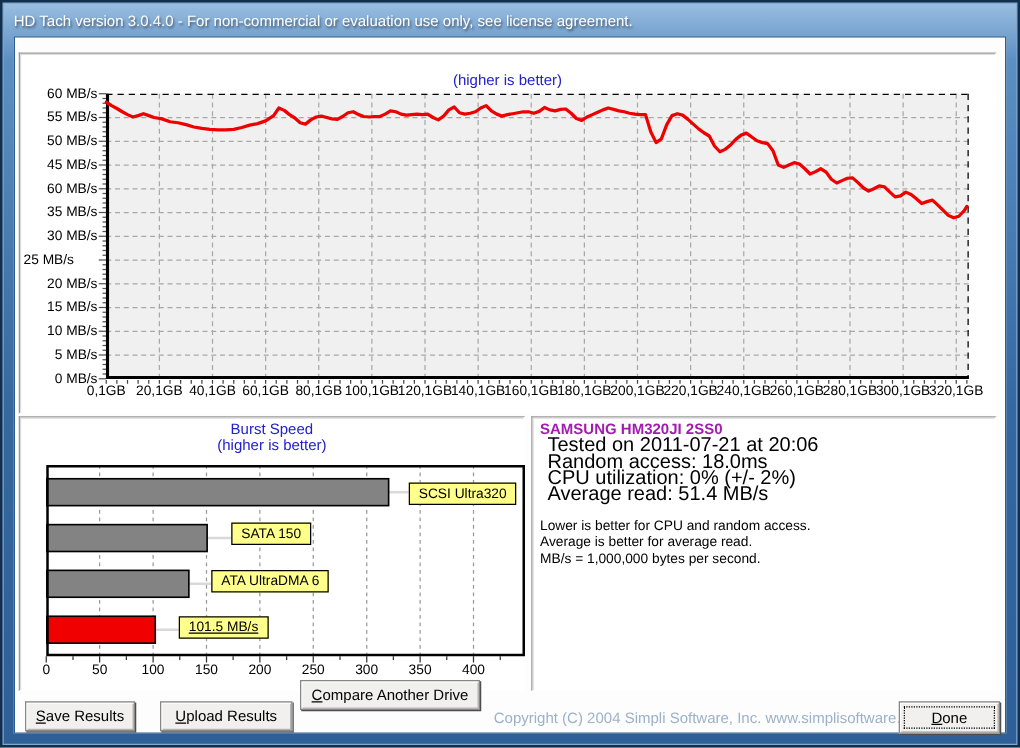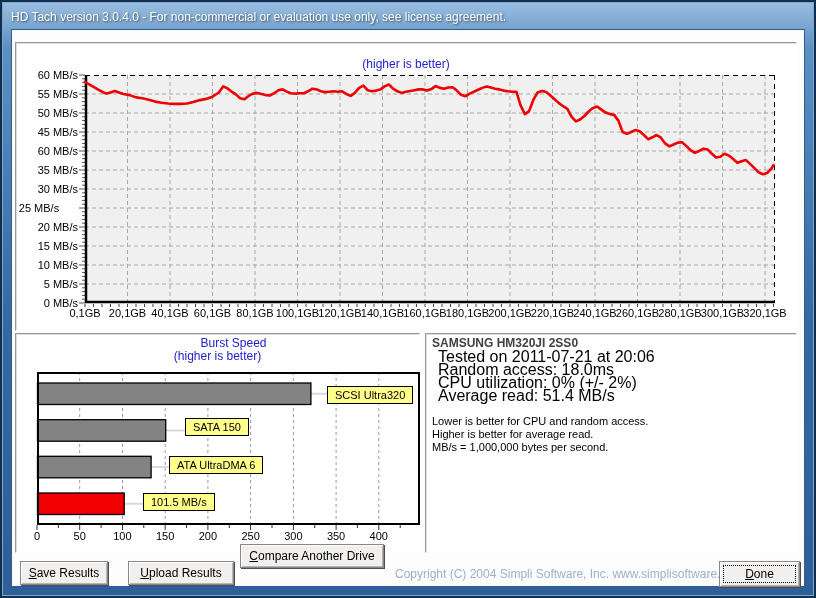--- a/index.html
+++ b/index.html
@@ -271,21 +271,21 @@
       <div class="xlab" style="left: 425px;">200,1GB</div>
       <div class="xlab" style="left: 467.5px;">220,1GB</div>
       <div class="xlab" style="left: 510px;">240,1GB</div>
       <div class="xlab" style="left: 552.5px;">260,1GB</div>
       <div class="xlab" style="left: 595px;">280,1GB</div>
       <div class="xlab" style="left: 637.5px;">300,1GB</div>
       <div class="xlab" style="left: 680px;">320,1GB</div>
     </div>
 
   <div class="panel" id="panel-burst"></div>
-  <div class="cht" id="burst-title" style="color: rgb(33, 33, 205); padding-left: 16px;">Burst Speed</div>
+  <div class="cht" id="burst-title" style="color: rgb(33, 33, 205);">Burst Speed</div>
   <div class="cht" id="burst-sub" style="color: rgb(33, 33, 205);">(higher is better)</div>
   <svg id="burst-svg" xmlns="http://www.w3.org/2000/svg">
       <rect x="0" y="0" width="383" height="153" fill="#ffffff"></rect>
       <line x1="42.7" y1="0" x2="42.7" y2="153" stroke="#9a9a9a" stroke-dasharray="3 3"></line>
       <line x1="85.5" y1="0" x2="85.5" y2="153" stroke="#9a9a9a" stroke-dasharray="3 3"></line>
       <line x1="128.2" y1="0" x2="128.2" y2="153" stroke="#9a9a9a" stroke-dasharray="3 3"></line>
       <line x1="170.9" y1="0" x2="170.9" y2="153" stroke="#9a9a9a" stroke-dasharray="3 3"></line>
       <line x1="213.6" y1="0" x2="213.6" y2="153" stroke="#9a9a9a" stroke-dasharray="3 3"></line>
       <line x1="256.4" y1="0" x2="256.4" y2="153" stroke="#9a9a9a" stroke-dasharray="3 3"></line>
       <line x1="299.1" y1="0" x2="299.1" y2="153" stroke="#9a9a9a" stroke-dasharray="3 3"></line>
@@ -315,43 +315,43 @@
       <line x1="113.6" y1="95.05" x2="132" y2="95.05" stroke="#d9d9d9" stroke-width="2"></line>
       <rect x="0.5" y="84.3" width="113.6" height="21.5" fill="#838383" stroke="#000" stroke-width="1.3"></rect>
       <line x1="86.7" y1="131.75" x2="106" y2="131.75" stroke="#d9d9d9" stroke-width="2"></line>
       <rect x="0.5" y="121" width="86.7" height="21.5" fill="#f00000" stroke="#000" stroke-width="1.3"></rect>
       <rect x="1" y="1" width="381" height="151" fill="none" stroke="#000" stroke-width="2"></rect>
     </svg>
   <div id="burst-callouts">
       <div class="callout" style="left: 327px; top: 386px; background: rgb(255, 255, 140);">SCSI Ultra320</div>
       <div class="callout" style="left: 185px; top: 418px; background: rgb(255, 255, 140);">SATA 150</div>
       <div class="callout" style="left: 169px; top: 456px; background: rgb(255, 255, 140);">ATA UltraDMA 6</div>
-      <div class="callout" style="left: 143px; top: 493px; background: rgb(255, 255, 140);">101.5 MB/s</div>
+      <div class="callout" style="left: 143px; top: 493px; background: rgb(255, 255, 140); text-decoration: underline;">101.5 MB/s</div>
     </div>
   <div id="burst-xlabels">
       <div class="bxlab" style="left: 0px;">0</div>
       <div class="bxlab" style="left: 42.725px;">50</div>
       <div class="bxlab" style="left: 85.45px;">100</div>
       <div class="bxlab" style="left: 128.175px;">150</div>
       <div class="bxlab" style="left: 170.9px;">200</div>
       <div class="bxlab" style="left: 213.625px;">250</div>
       <div class="bxlab" style="left: 256.35px;">300</div>
       <div class="bxlab" style="left: 299.075px;">350</div>
       <div class="bxlab" style="left: 341.8px;">400</div>
     </div>
 
   <div class="panel" id="panel-info">
-    <div id="drive-name" style="color: #404040;">SAMSUNG HM320JI 2SS0</div>
+    <div id="drive-name" style="color: #a21caf;">SAMSUNG HM320JI 2SS0</div>
     <div class="il">Tested on 2011-07-21 at 20:06</div>
     <div class="il">Random access: 18.0ms</div>
     <div class="il">CPU utilization: 0% (+/- 2%)</div>
     <div class="il">Average read: 51.4 MB/s</div>
     <div class="notes">
       <div class="nl">Lower is better for CPU and random access.</div>
-      <div class="nl">Higher is better for average read.</div>
+      <div class="nl">Average is better for average read.</div>
       <div class="nl">MB/s = 1,000,000 bytes per second.</div>
     </div>
   </div>
 
   <button type="button" class="btn" id="btn-save"><u>S</u>ave Results</button>
   <button type="button" class="btn" id="btn-upload"><u>U</u>pload Results</button>
   <button type="button" class="btn" id="btn-compare"><u>C</u>ompare Another Drive</button>
   <div id="copyright" style="color: rgb(155, 178, 201);">Copyright (C) 2004 Simpli Software, Inc. www.simplisoftware.com</div>
   <button type="button" class="btn" id="btn-done"><u>D</u>one</button>
 </div>

